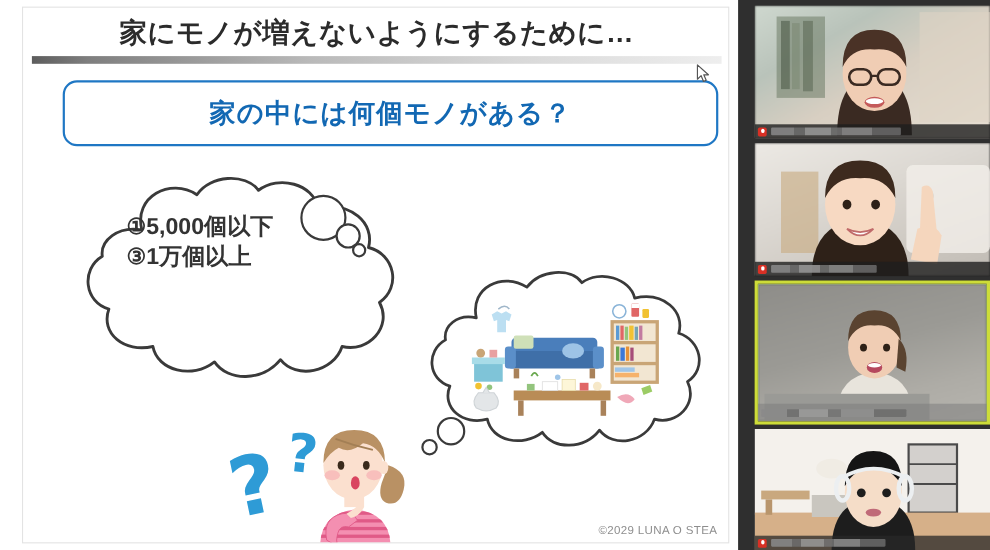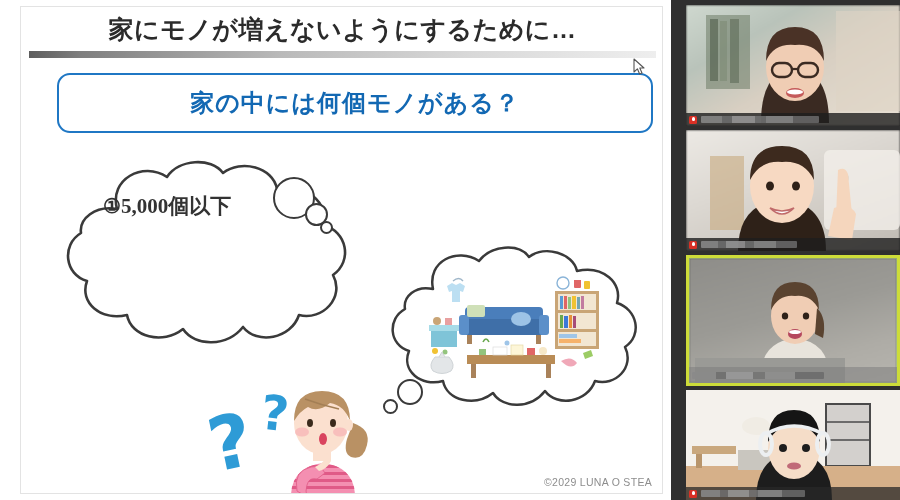--- a/index.html
+++ b/index.html
@@ -45,21 +45,21 @@
     border-radius:13px;
     background:#ffffff;
     display:flex; align-items:center; justify-content:center;
   }
   .q-box-text {
     font-size:24px; font-weight:bold; color:#1268b3; letter-spacing:1px;
     white-space:nowrap;
   }
 
   
-  .cloud-left { position:absolute; left:30px; top:150px; width:320px; height:195px;font-family:Liberation Serif, serif; }
+  .cloud-left { position:absolute; left:42px; top:150px; width:320px; height:195px; }
   .cloud-left svg { position:absolute; inset:0; width:100%; height:100%; }
   .options {
     position:absolute; left:52px; top:36px; width:240px;
   }
   .option-line {
     font-size:21px; font-weight:bold; color:#333333;
     line-height:1.30; white-space:nowrap;
   }
   .opt-num { font-size:20px; }
 
@@ -158,20 +158,23 @@
       <div class="cloud-left">
         <svg viewBox="0 0 320 195">
           <path d="M66,52 C58,22 92,4 116,20 C128,2 160,0 172,16 C190,2 222,10 226,32
                    C256,26 278,46 272,68 C296,74 302,104 282,118 C294,140 272,164 248,158
                    C240,182 206,188 192,170 C176,190 144,190 132,172 C112,188 80,180 76,158
                    C50,164 28,146 36,124 C14,118 10,88 30,76 C28,62 44,48 66,52 Z" fill="#ffffff" stroke="#3a3a3a" stroke-width="2.6" stroke-linejoin="round"></path>
         </svg>
         <div class="options">
           <div class="option-line">
             <span class="opt-num">①</span><span>5,000個以下</span>
+          </div>
+          <div class="option-line">
+            <span class="opt-num">③</span><span>1万個以上</span>
           </div>
         </div>
       </div>
       <div class="tail tail-a"></div>
       <div class="tail tail-b"></div>
       <div class="tail tail-c"></div>
 
       <div class="cloud-right">
         <svg class="cl" viewBox="0 0 268 168">
           <path d="M54,46 C48,18 78,4 100,18 C112,2 140,0 150,14 C166,2 194,10 198,28

